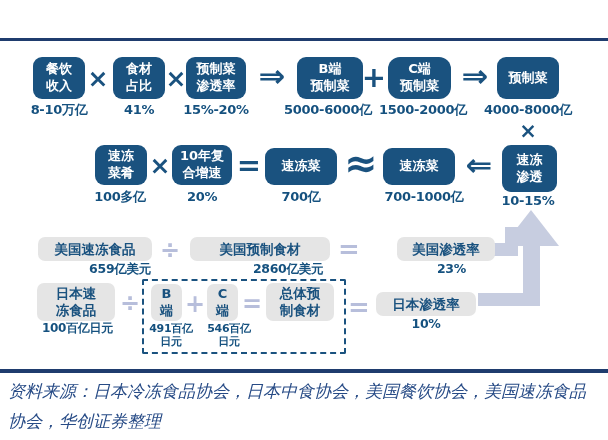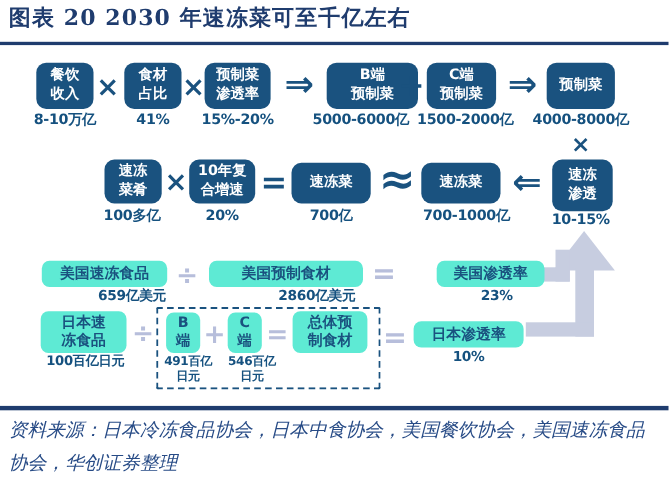--- a/index.html
+++ b/index.html
@@ -12,21 +12,21 @@
     font-family:"DejaVu Serif","Liberation Serif",serif;
     font-size:20px;font-weight:bold;color:#1F3C6E;letter-spacing:1px;white-space:nowrap;
   }
   .rule{position:absolute;left:0;width:608px;background:#1F3C6E;}
   .nbox{
     position:absolute;background:#1A527F;color:#ffffff;border-radius:9px;
     display:flex;align-items:center;justify-content:center;text-align:center;
     font-size:13px;line-height:1.3;font-weight:600;white-space:pre-line;
   }
   .lbox{
-    position:absolute;background:#5eead4;color:#1A527F;border-radius:7px;
+    position:absolute;background:#e5e5e5;color:#1A527F;border-radius:7px;
     display:flex;align-items:center;justify-content:center;text-align:center;
     font-size:13.5px;line-height:1.25;font-weight:700;white-space:pre-line;
   }
   .op{
     position:absolute;color:#1A527F;font-weight:900;text-align:center;line-height:1;
   }
   .lop{
     position:absolute;color:#B7BEDB;font-weight:900;text-align:center;line-height:1;
   }
   .val{
@@ -46,36 +46,35 @@
     position:absolute;left:8px;top:377px;width:594px;
     font-family:"DejaVu Serif","Liberation Serif",serif;
     font-style:italic;font-size:17px;color:#274B86;line-height:1.75;
   }
 </style>
 </head>
 <body>
 
 <div id="stage">
 
-  <div class="title">图表 20  2030 年速冻菜可至千亿左右</div>
   <div class="rule" style="top:38px;height:3px;"></div>
 
   <div class="nbox" style="left:33px;top:57px;width:52px;height:42px;">餐饮
 收入</div>
   <div class="op" style="left:85px;top:66px;width:26px;font-size:25px;">×</div>
   <div class="nbox" style="left:113px;top:57px;width:52px;height:42px;">食材
 占比</div>
   <div class="op" style="left:163px;top:66px;width:26px;font-size:25px;">×</div>
   <div class="nbox" style="left:186px;top:57px;width:60px;height:42px;">预制菜
 渗透率</div>
   <div class="op" style="left:249px;top:60px;width:46px;font-size:32px;">⇒</div>
-  <div class="nbox" style="left:297px;top:57px;width:83px;height:42px;">B端
+  <div class="nbox" style="left:297px;top:57px;width:66px;height:42px;">B端
 预制菜</div>
   <div class="op" style="left:361px;top:63px;width:26px;font-size:29px;">+</div>
-  <div class="nbox" style="left:388px;top:57px;width:63px;height:42px;">C端
+  <div class="nbox" style="left:388px;top:57px;width:63px;height:42px;border-radius:12px;">C端
 预制菜</div>
   <div class="op" style="left:452px;top:60px;width:46px;font-size:32px;">⇒</div>
   <div class="nbox" style="left:497px;top:57px;width:62px;height:42px;">预制菜</div>
 
   <div class="val" style="left:14px;top:103px;width:90px;">8-10万亿</div>
   <div class="val" style="left:113px;top:103px;width:52px;">41%</div>
   <div class="val" style="left:180px;top:103px;width:72px;">15%-20%</div>
   <div class="val" style="left:283px;top:103px;width:90px;">5000-6000亿</div>
   <div class="val" style="left:378px;top:103px;width:90px;">1500-2000亿</div>
   <div class="val" style="left:483px;top:103px;width:90px;">4000-8000亿</div>

